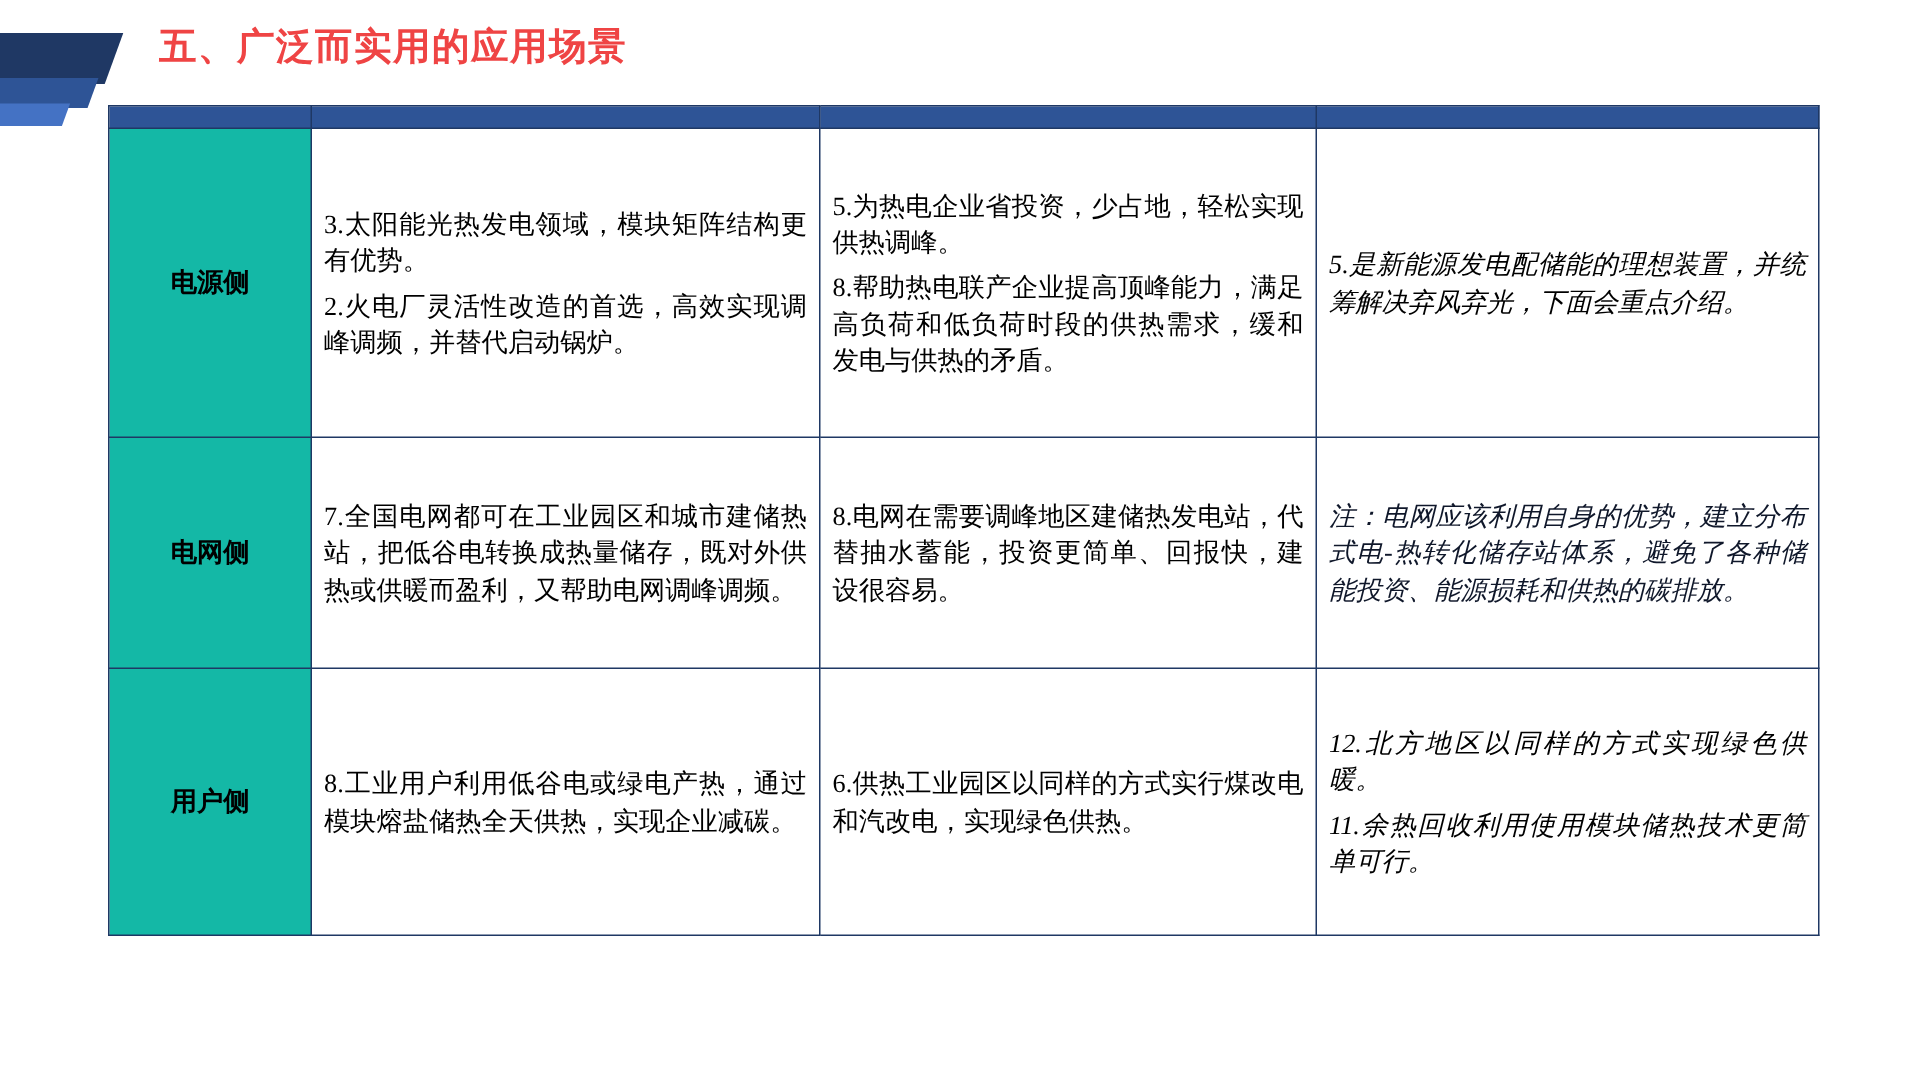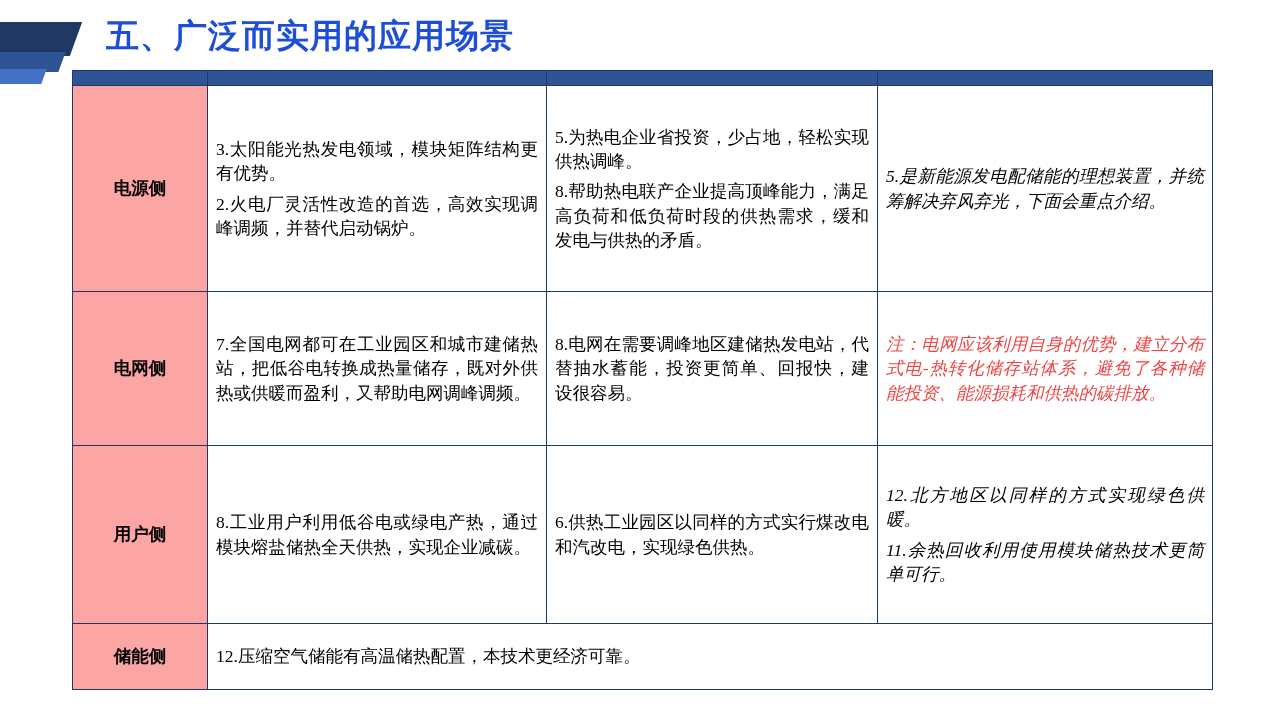--- a/index.html
+++ b/index.html
@@ -50,23 +50,23 @@
     height: 15px;
     background: #4472c4;
     transform: skewX(-20deg);
   }
 
   .page-title {
     position: absolute;
     left: 106px;
     top: 14px;
     font-family: "Liberation Serif", serif;
-    font-size: 33px;
+    font-size: 25px;
     font-weight: bold;
-    color: #1d4ed8;
+    color: #ef4444;
     letter-spacing: 1px;
     white-space: nowrap;
   }
 
   .table-wrap {
     position: absolute;
     left: 72px;
     top: 70px;
     width: 1136px;
   }
@@ -89,39 +89,39 @@
 
   
   tr.band td {
     background: #2e5496;
     height: 14px;
     padding: 0;
     border: 1px solid #1f3864;
   }
 
   td.rowhead {
-    background: #fca5a5;
+    background: #14b8a6;
     color: #ffffff;
     font-family: "Liberation Sans", sans-serif;
     font-weight: bold;
     font-size: 19px;
     text-align: center;
     width: 134px;
   }
 
   td.cell p {
     margin: 0 0 6px 0;
     text-align: justify;
   }
   td.cell p:last-child {
     margin-bottom: 0;
   }
 
   td.note p {
-    color: #ef4444;
+    color: #0f172a;
   }
 
   .col-a { width: 338px; }
   .col-b { width: 330px; }
   .col-c { width: 334px; font-style: italic; }
 
   .row-1 { height: 206px; }
   .row-2 { height: 154px; }
   .row-3 { height: 178px; }
   .row-4 { height: 66px; }
@@ -186,21 +186,15 @@
         </td>
         <td class="cell col-b">
           <p>6.供热工业园区以同样的方式实行煤改电和汽改电，实现绿色供热。</p>
         </td>
         <td class="cell col-c">
           <p>12.北方地区以同样的方式实现绿色供暖。</p>
           <p>11.余热回收利用使用模块储热技术更简单可行。</p>
         </td>
       </tr>
 
-      <tr class="row-4">
-        <td class="rowhead">储能侧</td>
-        <td class="cell wide" colspan="3">
-          <p>12.压缩空气储能有高温储热配置，本技术更经济可靠。</p>
-        </td>
-      </tr>
     </tbody>
   </table>
 </div>
 
 </body></html>

